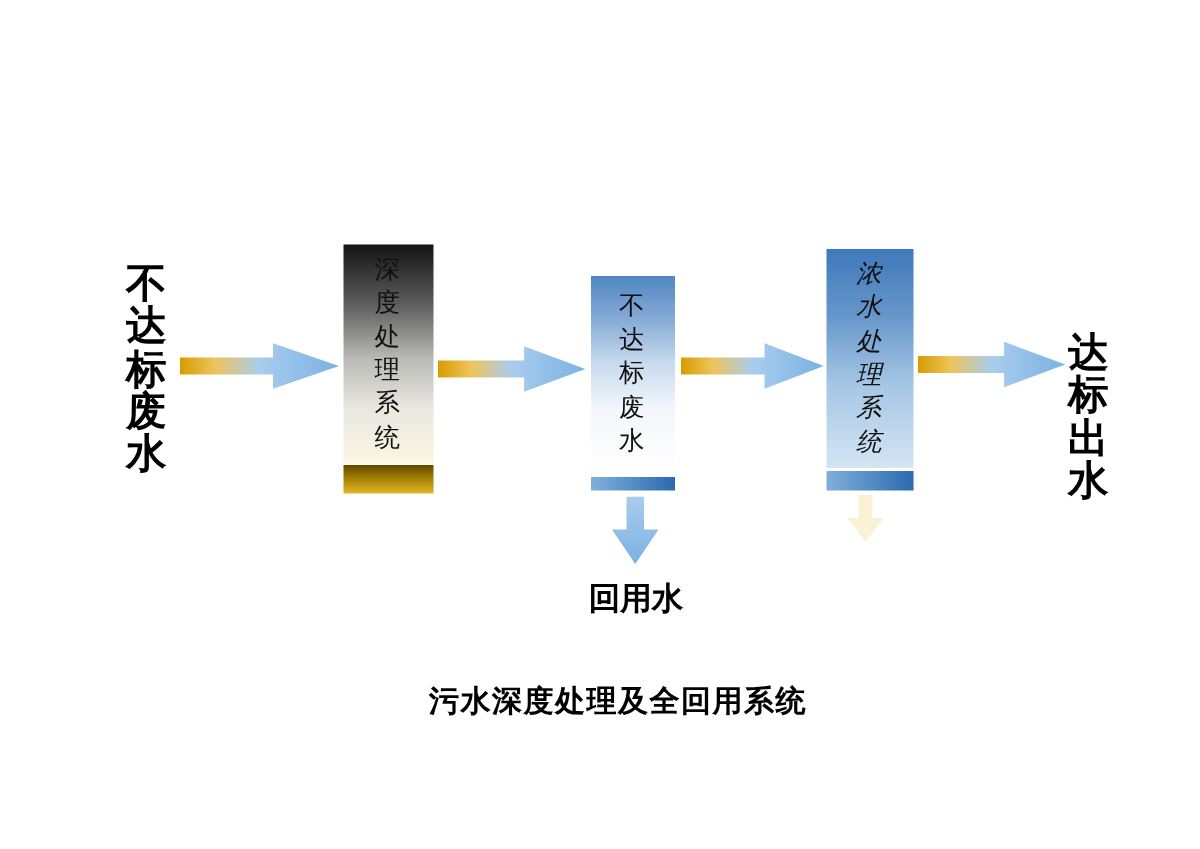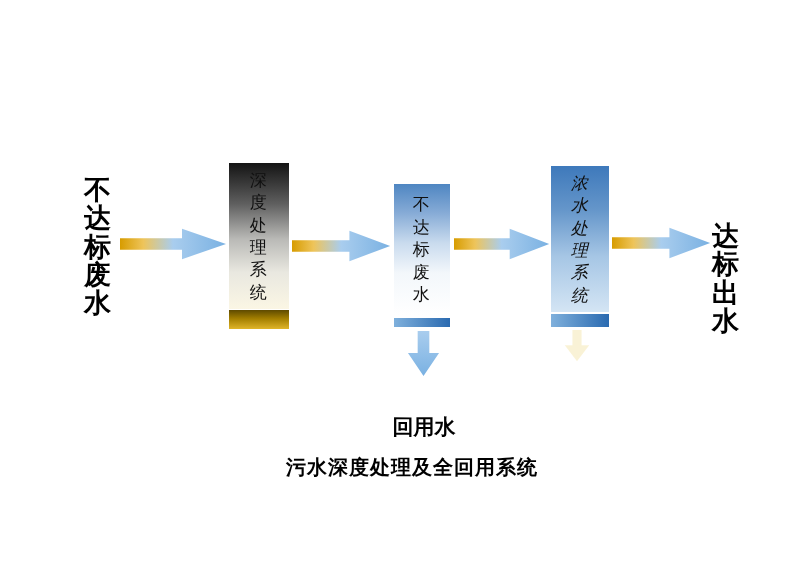--- a/index.html
+++ b/index.html
@@ -100,21 +100,20 @@
   }
   .ghost-arrow svg { display:block; width:100%; height:100%; }
 
   .reuse-label {
     position:absolute;
     left:354px; top:385px; width:140px;
     text-align:center;
     font-weight:bold;
     font-size:21px;
     color:#000;
-    margin-top:28px;
   }
   .caption {
     position:absolute;
     left:0; top:454px; width:824px;
     text-align:center;
     font-weight:bold;
     font-size:20px;
     color:#000;
     letter-spacing:1px;
   }

